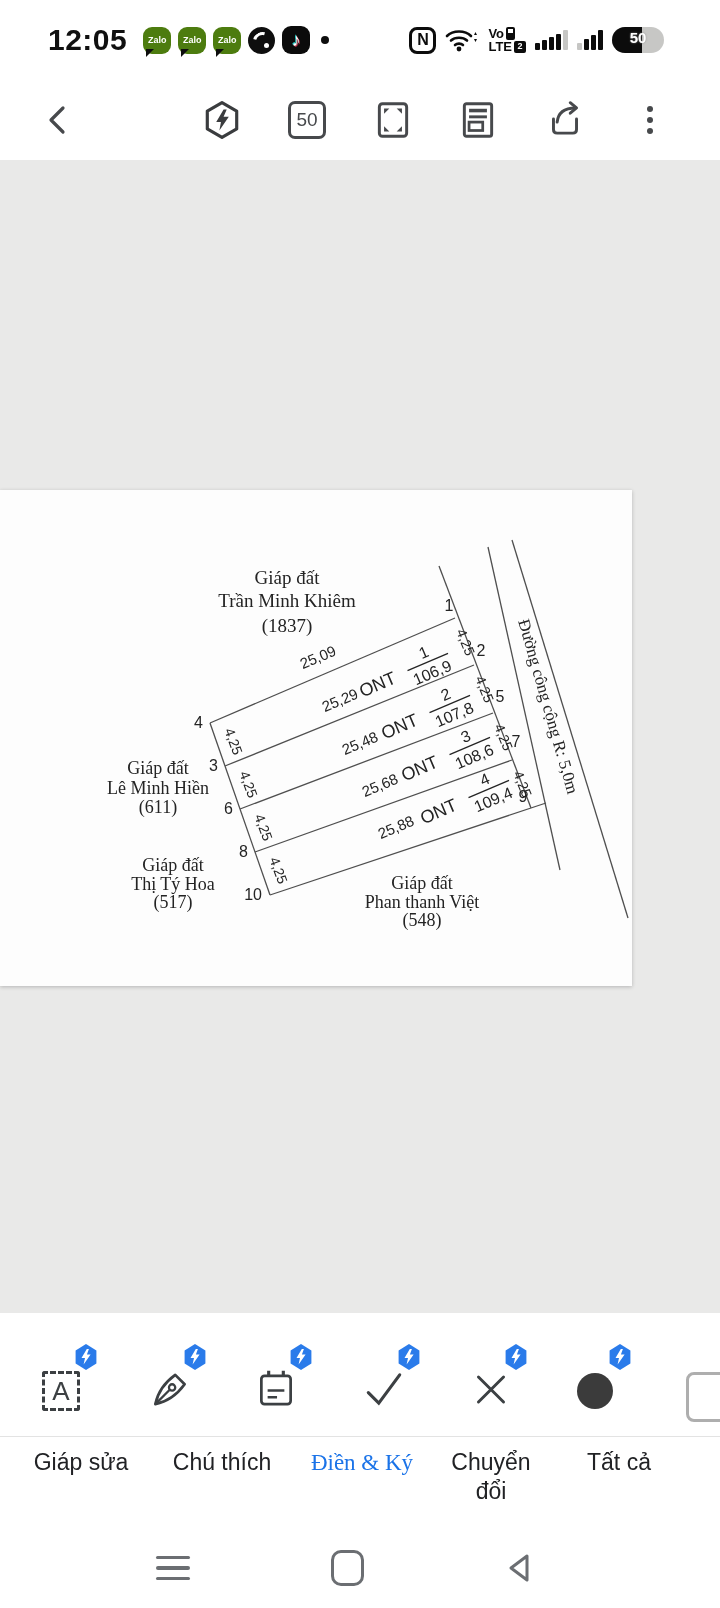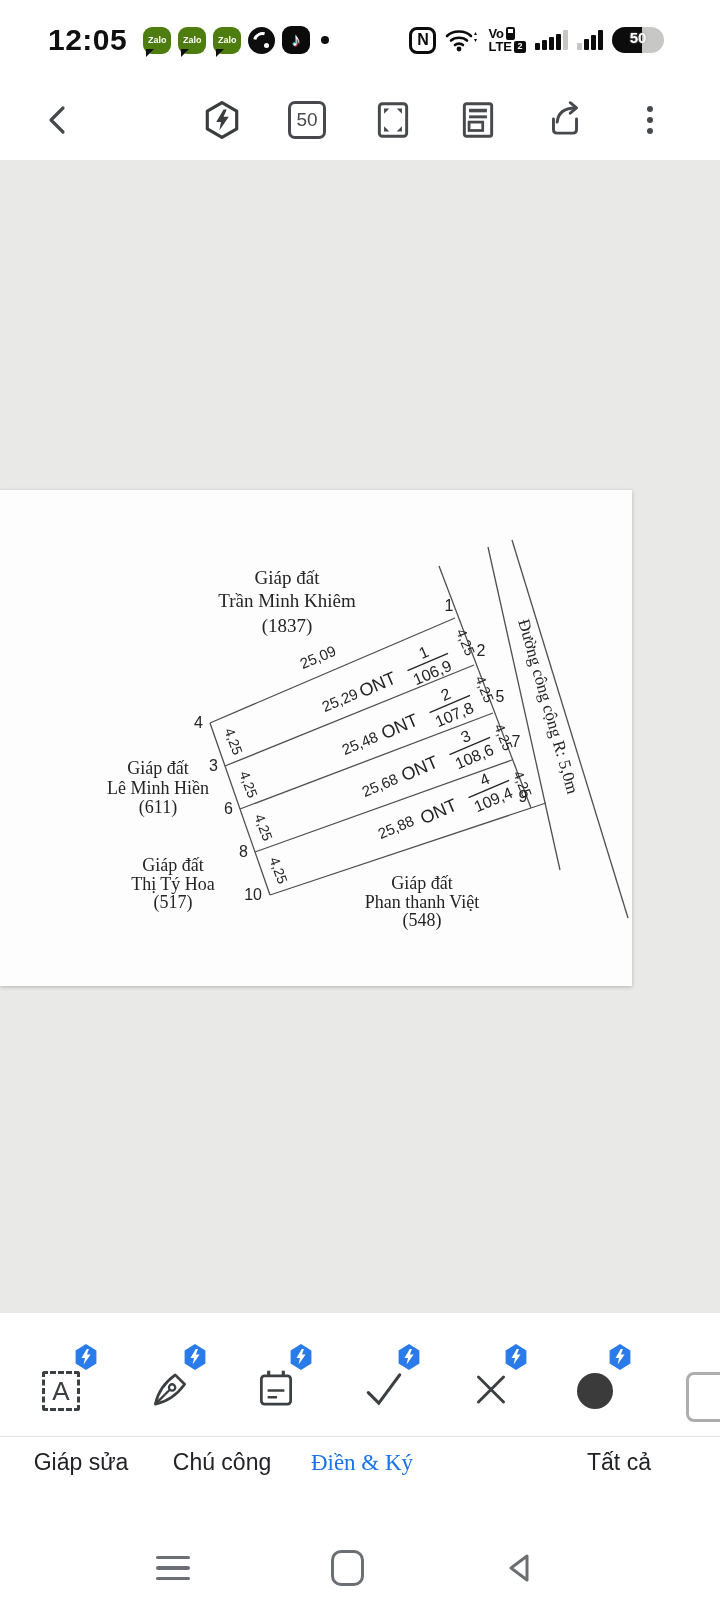--- a/index.html
+++ b/index.html
@@ -378,22 +378,23 @@
             <path d="M13.8 6 L8.5 15 H12 L10.6 21.5 L17.6 11.5 H13.9 L15.9 6 Z" fill="#fff"></path>
           </svg>
       </span>
     </button>
 
     <span class="clip-rect" style="top:59px"></span>
 
     <div class="panel-divider"></div>
 
     <button class="tab" style="left:81px">Giáp sửa</button>
-    <button class="tab" style="left:222px">Chú công</button>
+    <button class="tab" style="left:222px">Chú thích</button>
     <button class="tab active" style="left:362px">Điền &amp; Ký</button>
+    <button class="tab wrap" style="left:491px">Chuyển đổi</button>
     <button class="tab" style="left:619px">Tất cả</button>
 
     <div class="nav-row">
       <button class="nav-btn" style="left:173px">
         <span class="burger">
             <i></i>
             <i></i>
             <i></i>
           </span>
       </button>

